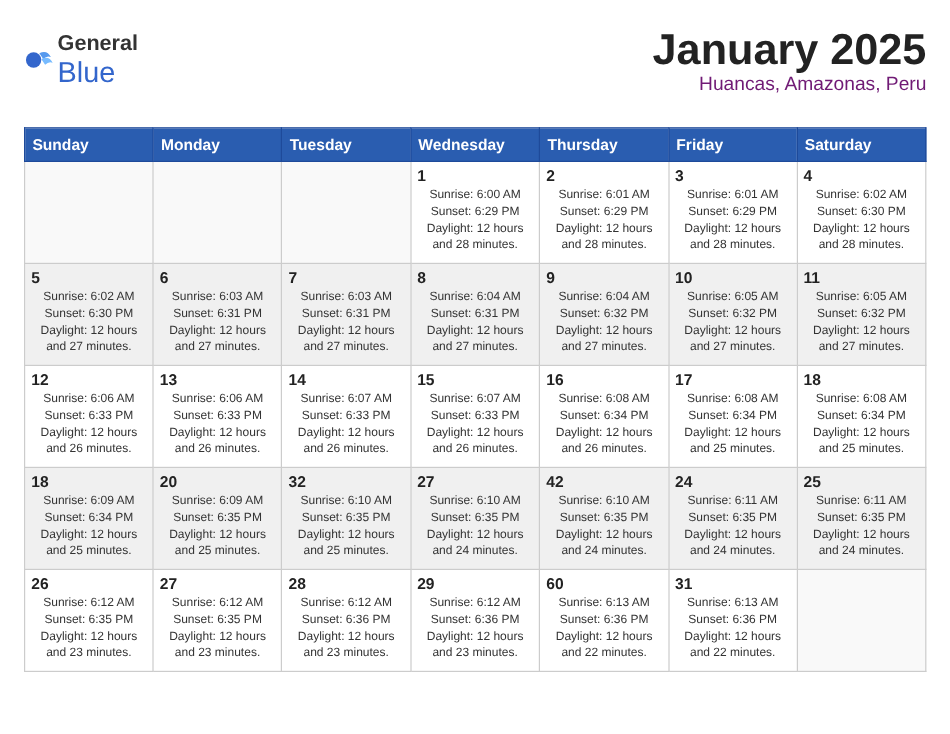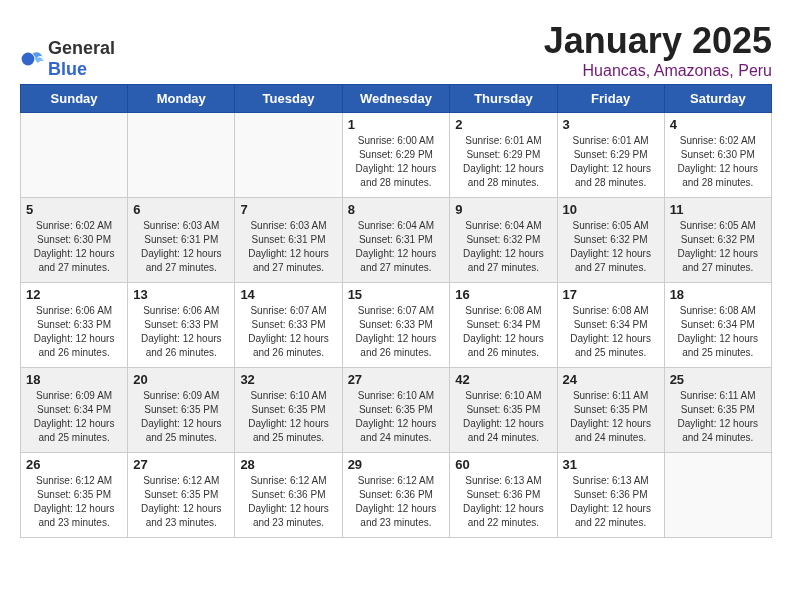--- a/index.html
+++ b/index.html
@@ -6,36 +6,36 @@
     body {
       font-family: Arial, sans-serif;
       background: #fff;
       width: 792px;
       min-height: 612px;
       padding: 20px;
     }
     .header-area {
       display: flex;
       justify-content: space-between;
-      align-items: flex-end;
-      margin-bottom: 4px;
+      align-items: center;
+      margin-bottom: 26px;
     }
     .logo {
       display: flex;
       align-items: center;
       gap: 4px;
     }
     .logo-text-general {
       font-size: 18px;
       font-weight: bold;
       color: #333;
     }
     .logo-text-blue {
-      font-size: 18px;
-      font-weight: bold;
+      font-size: 24px;
+      font-weight: normal;
       color: #3366cc;
     }
     .logo-icon {
       width: 24px;
       height: 24px;
     }
     .title-area {
       text-align: right;
     }
     .month-title {
@@ -48,21 +48,21 @@
       color: #701a75;
     }
     .calendar-table {
       width: 100%;
       border-collapse: collapse;
       border: 1px solid #ccc;
     }
     .calendar-table th {
       background-color: #2a5db0;
       color: #fff;
-      text-align: center;
+      text-align: left;
       padding: 6px 6px;
       font-size: 13px;
       border: 1px solid #1e4a9a;
     }
     .calendar-table td {
       border: 1px solid #ccc;
       vertical-align: top;
       padding: 4px 5px;
       font-size: 10.5px;
       color: #222;

